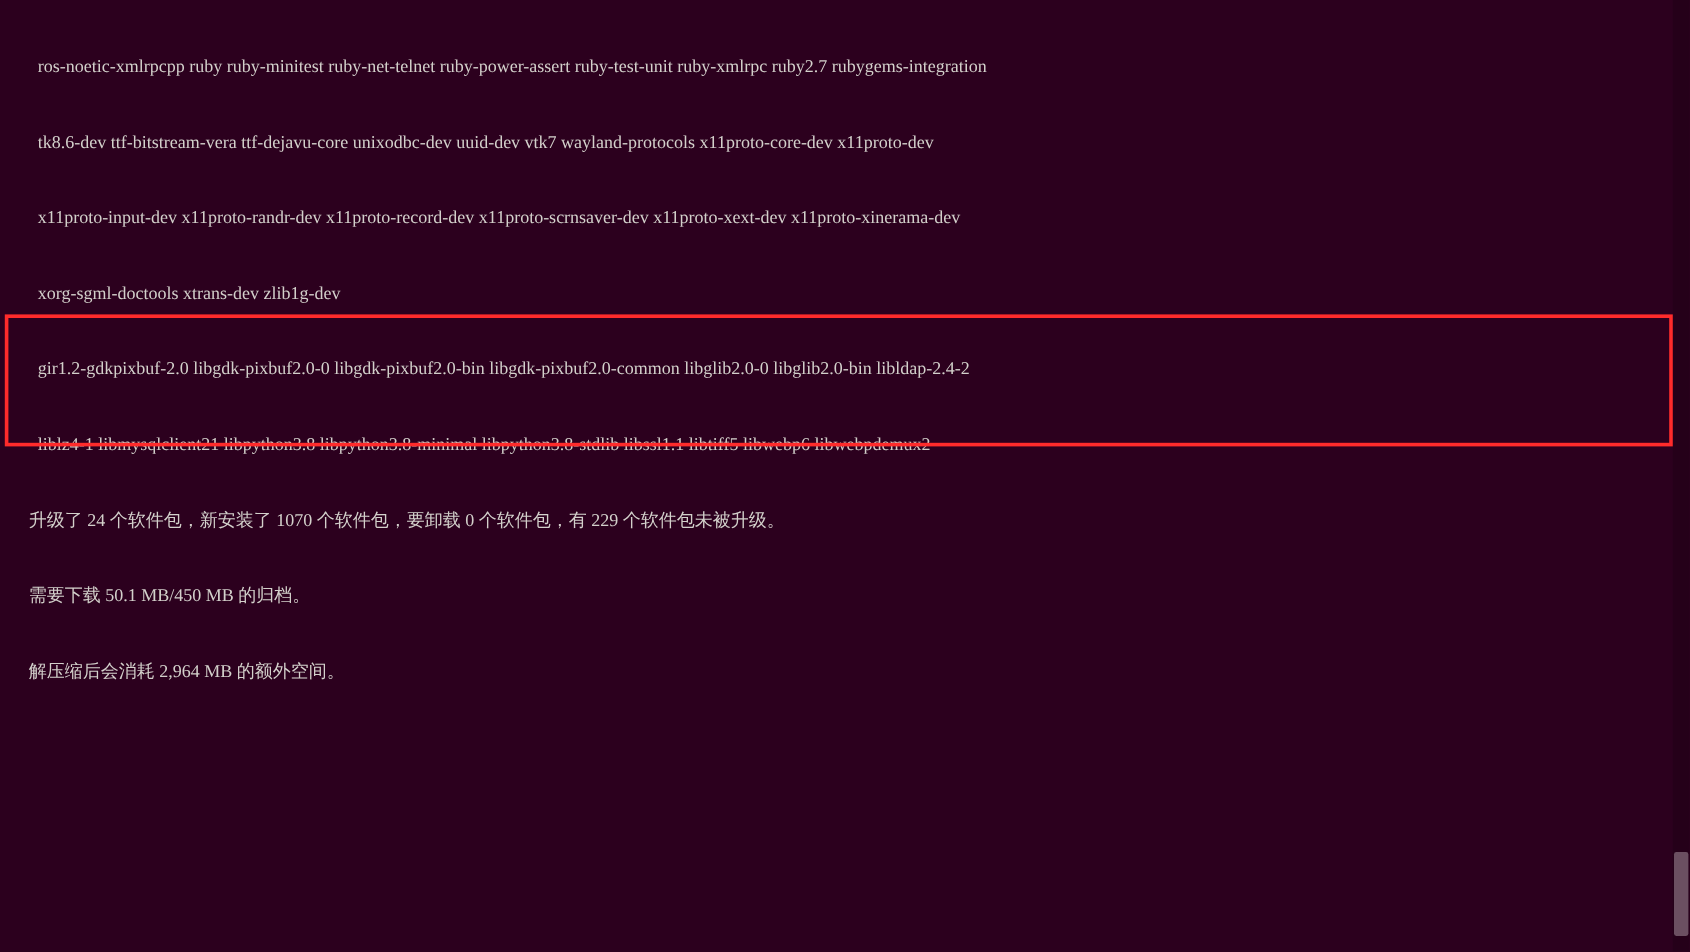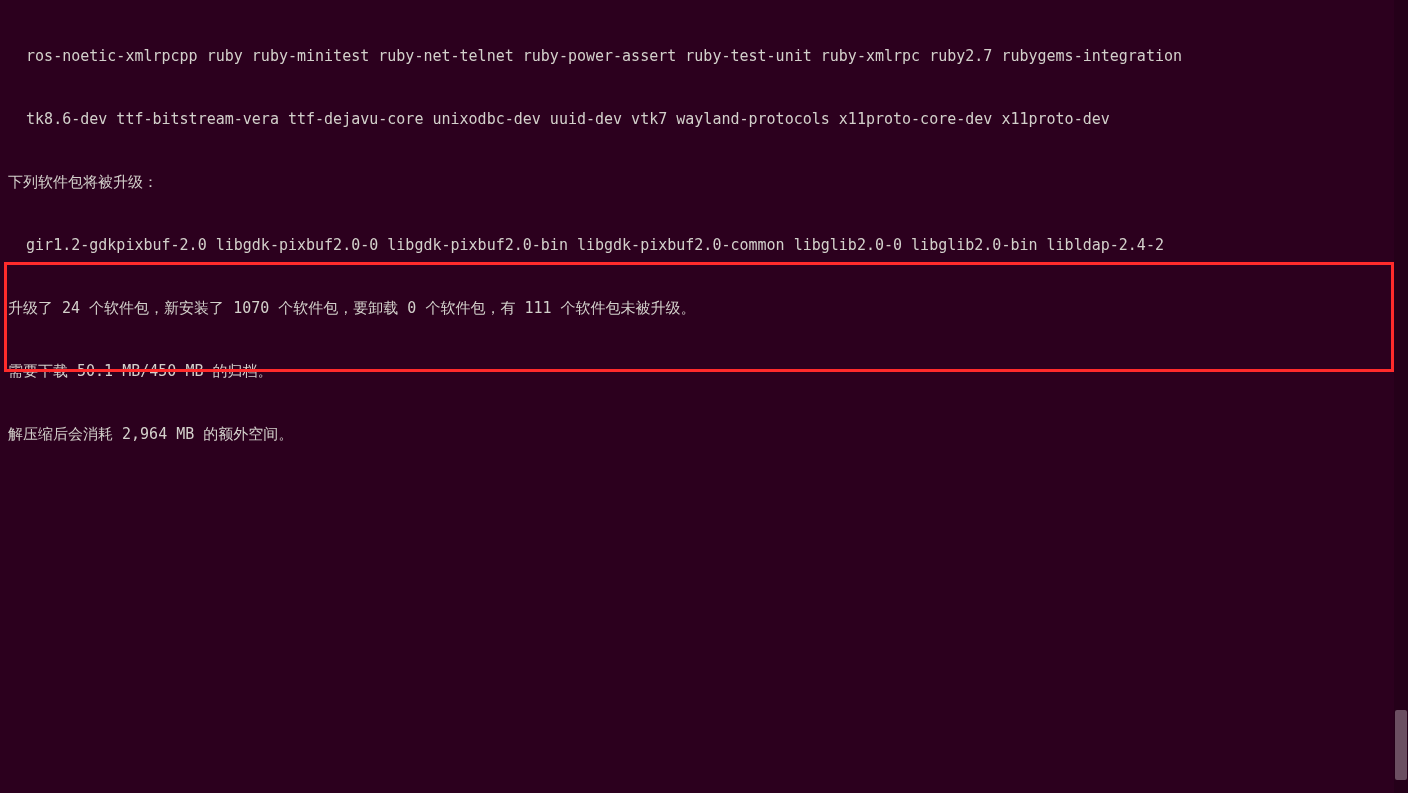--- a/index.html
+++ b/index.html
@@ -8,25 +8,26 @@
     width: 1408px;
     height: 793px;
     background: #2c001e;
     color: #d3d0cb;
     font-family: "DejaVu Sans Mono", "Ubuntu Mono", monospace;
     font-size: 15px;
     line-height: 21px;
     overflow: hidden;
   }
   .terminal {
-    padding: 4px 8px;
+    padding: 4px 24px;
     white-space: pre;
     position: relative;
     height: 100%;
     box-sizing: border-box;
+    font-family: Liberation Serif, serif;
   }
   .line { white-space: pre; }
   .highlight-box {
     position: absolute;
     left: 4px;
     top: 262px;
     width: 1390px;
     height: 110px;
     border: 3px solid #ff2b2b;
     box-sizing: border-box;
@@ -49,23 +50,25 @@
     top: 710px;
     height: 70px;
   }
 </style>
 </head>
 <body>
 
 <div class="terminal">
   <div class="line">  ros-noetic-xmlrpcpp ruby ruby-minitest ruby-net-telnet ruby-power-assert ruby-test-unit ruby-xmlrpc ruby2.7 rubygems-integration</div>
   <div class="line">  tk8.6-dev ttf-bitstream-vera ttf-dejavu-core unixodbc-dev uuid-dev vtk7 wayland-protocols x11proto-core-dev x11proto-dev</div>
-  <div class="line">下列软件包将被升级：</div>
+  <div class="line">  x11proto-input-dev x11proto-randr-dev x11proto-record-dev x11proto-scrnsaver-dev x11proto-xext-dev x11proto-xinerama-dev</div>
+  <div class="line">  xorg-sgml-doctools xtrans-dev zlib1g-dev</div>
   <div class="line">  gir1.2-gdkpixbuf-2.0 libgdk-pixbuf2.0-0 libgdk-pixbuf2.0-bin libgdk-pixbuf2.0-common libglib2.0-0 libglib2.0-bin libldap-2.4-2</div>
-  <div class="line">升级了 24 个软件包，新安装了 1070 个软件包，要卸载 0 个软件包，有 111 个软件包未被升级。</div>
+  <div class="line">  liblz4-1 libmysqlclient21 libpython3.8 libpython3.8-minimal libpython3.8-stdlib libssl1.1 libtiff5 libwebp6 libwebpdemux2</div>
+  <div class="line">升级了 24 个软件包，新安装了 1070 个软件包，要卸载 0 个软件包，有 229 个软件包未被升级。</div>
   <div class="line">需要下载 50.1 MB/450 MB 的归档。</div>
   <div class="line">解压缩后会消耗 2,964 MB 的额外空间。</div>
   
   
   
   
   
   
   
   

